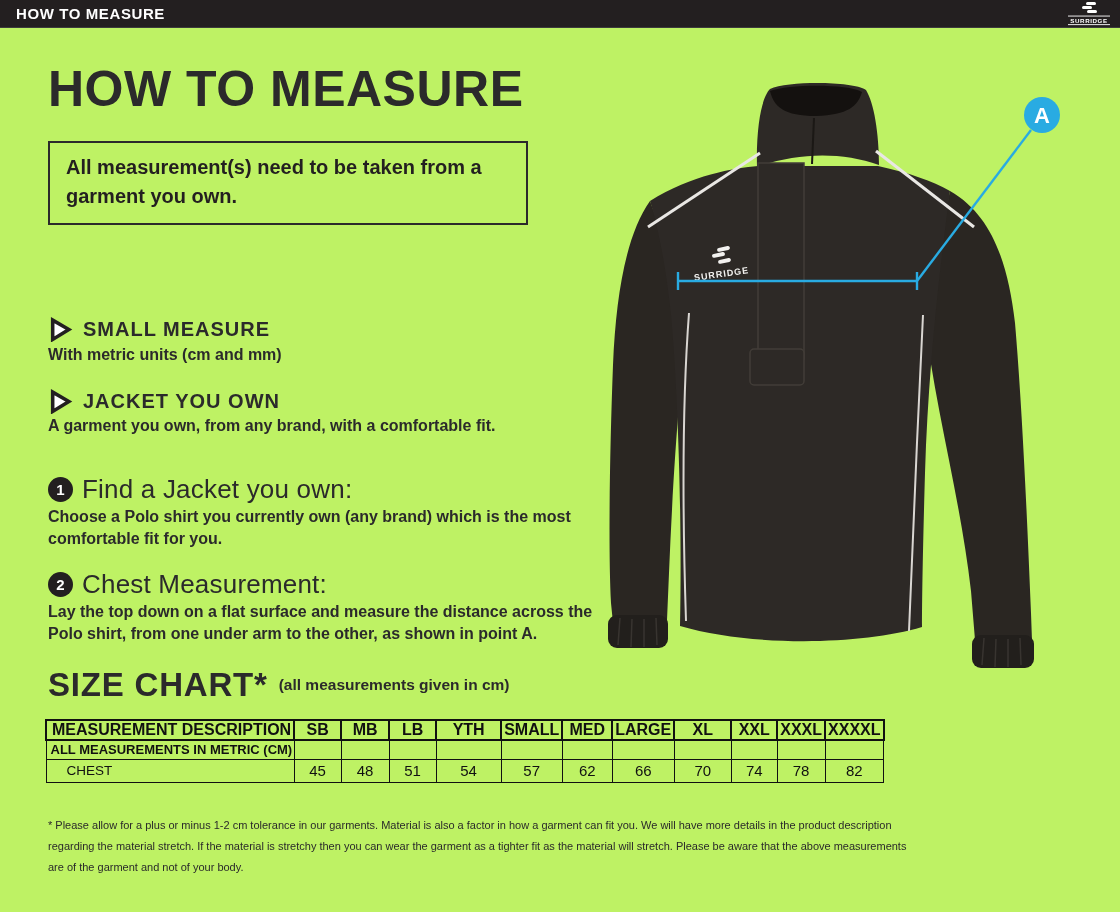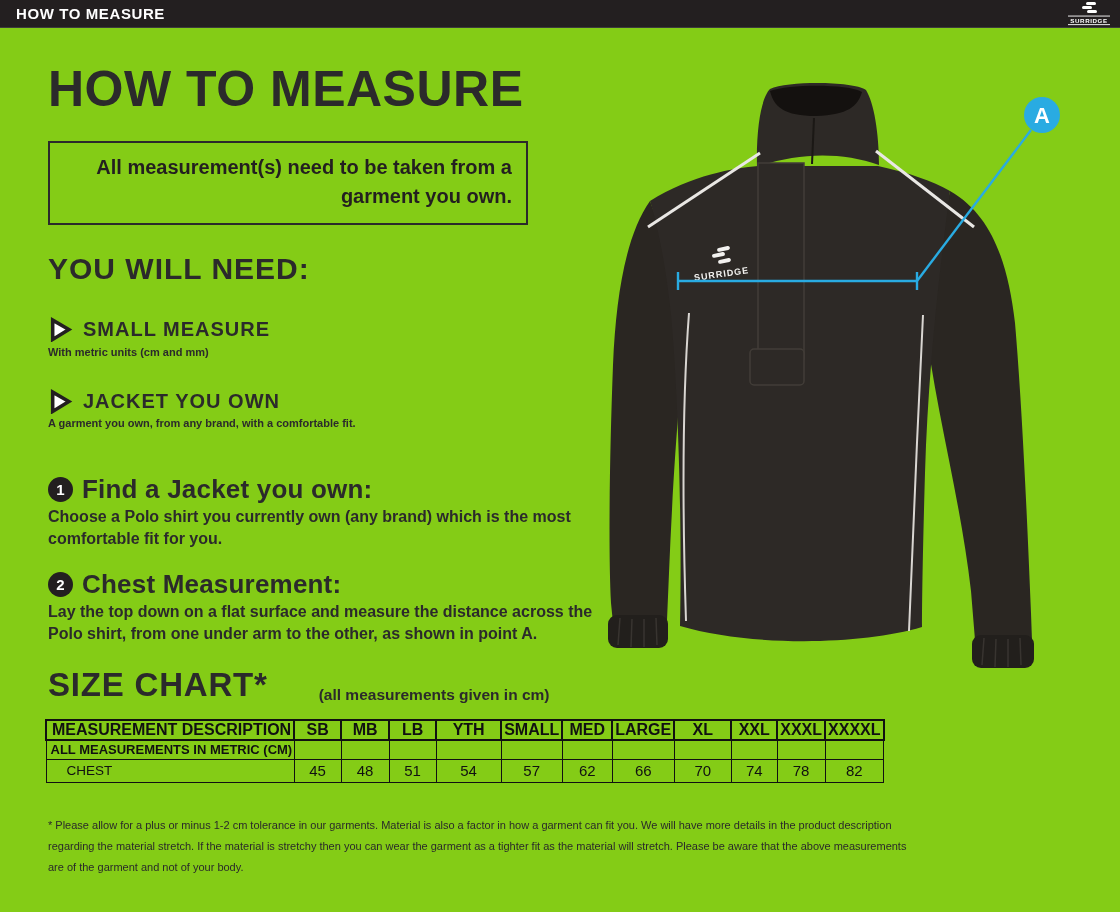--- a/index.html
+++ b/index.html
@@ -1,19 +1,19 @@
 <!DOCTYPE html>
 <html><head>
 <meta charset="utf-8">
 <style>
   * { margin:0; padding:0; box-sizing:border-box; }
   html,body { background:#ffffff; }
   body { font-family:"Liberation Sans", sans-serif; color:#1f1f1f; }
   .page {
-    position:relative; width:1120px; height:912px; background:#84cc16;
+    position:relative; width:1120px; height:912px; background:#bef264;
     overflow:hidden;
   }
   
   .topbar {
     position:absolute; left:0; top:0; width:1120px; height:28px;
     background:#231f20; display:flex; align-items:center;
     border-bottom:1px solid #3c3c3c;
   }
   .topbar-title {
     color:#ffffff; font-size:15px; font-weight:bold; letter-spacing:0.6px;
@@ -21,50 +21,50 @@
   }
   .topbar-logo { position:absolute; right:8px; top:1px; }
   
   .h1 {
     position:absolute; left:48px; top:64px;
     font-size:50px; font-weight:bold; letter-spacing:0.5px; color:#2b2a2b;
     line-height:1;
   }
   .notice-box {
     position:absolute; left:48px; top:141px; width:480px;
-    border:2.5px solid #2b2a2b; padding:10px 14px 12px 16px;text-align:right;
+    border:2.5px solid #2b2a2b; padding:10px 14px 12px 16px;
   }
   .notice-box .txt {
     font-size:20px; font-weight:bold; line-height:29px; color:#231f20;
   }
   .h2 {
     position:absolute; left:48px; top:254px;
     font-size:30px; font-weight:bold; letter-spacing:1px; color:#2b2a2b;
     line-height:1;
   }
   
   .need-row { position:absolute; left:48px; display:flex; align-items:center; gap:10px; }
   .need-label { font-size:20px; font-weight:bold; letter-spacing:1px; color:#2b2a2b; }
   .need-desc {
-    position:absolute; left:48px; font-size:11px; font-weight:bold; color:#2b2a2b;
+    position:absolute; left:48px; font-size:16px; font-weight:bold; color:#2b2a2b;
   }
   
   .step-head { position:absolute; left:48px; display:flex; align-items:center; gap:9px; }
   .step-circle {
     width:25px; height:25px; border-radius:50%; background:#231f20;
     color:#ffffff; font-size:15px; font-weight:bold;
     display:flex; align-items:center; justify-content:center; flex:0 0 auto;
   }
-  .step-title { font-size:26px; font-weight:bold; color:#2b2a2b; letter-spacing:0.2px; }
+  .step-title { font-size:26px; font-weight:normal; color:#2b2a2b; letter-spacing:0.2px; }
   .step-body {
     position:absolute; left:48px; width:545px;
     font-size:16px; font-weight:bold; line-height:22px; color:#2b2a2b;
   }
   
-  .sc-head { position:absolute; left:48px; top:666px; display:flex; align-items:flex-end;gap:40px; }
+  .sc-head { position:absolute; left:48px; top:666px; display:flex; align-items:center; }
   .sc-title { font-size:33px; font-weight:bold; letter-spacing:0.8px; color:#2b2a2b; }
   .sc-sub { font-size:15.5px; font-weight:bold; color:#2b2a2b; margin-left:11px; }
   table.size-chart {
     position:absolute; left:45px; top:719px;
     border-collapse:collapse; table-layout:fixed;
   }
   table.size-chart th, table.size-chart td {
     border:1.4px solid #111111; color:#111111; overflow:hidden; white-space:nowrap;
   }
   table.size-chart thead th {
@@ -104,21 +104,20 @@
       </svg>
     </div>
   </div>
 
   <div class="h1">HOW TO MEASURE</div>
 
   <div class="notice-box">
     <div class="txt">All measurement(s) need to be taken from a garment you own.</div>
   </div>
 
-  <div class="h2">YOU WILL NEED:</div>
 
   <div class="need-row" style="top:317px;">
     <svg width="25" height="25" viewBox="0 0 24 24">
       <path d="M4.5,3 L20,12 L4.5,21.5 Z" fill="#ffffff" stroke="#231f20" stroke-width="3.4" stroke-linejoin="miter"></path>
     </svg>
     <span class="need-label">SMALL MEASURE</span>
   </div>
   <div class="need-desc" style="top:346px;">With metric units (cm and mm)</div>
 
   <div class="need-row" style="top:389px;">

